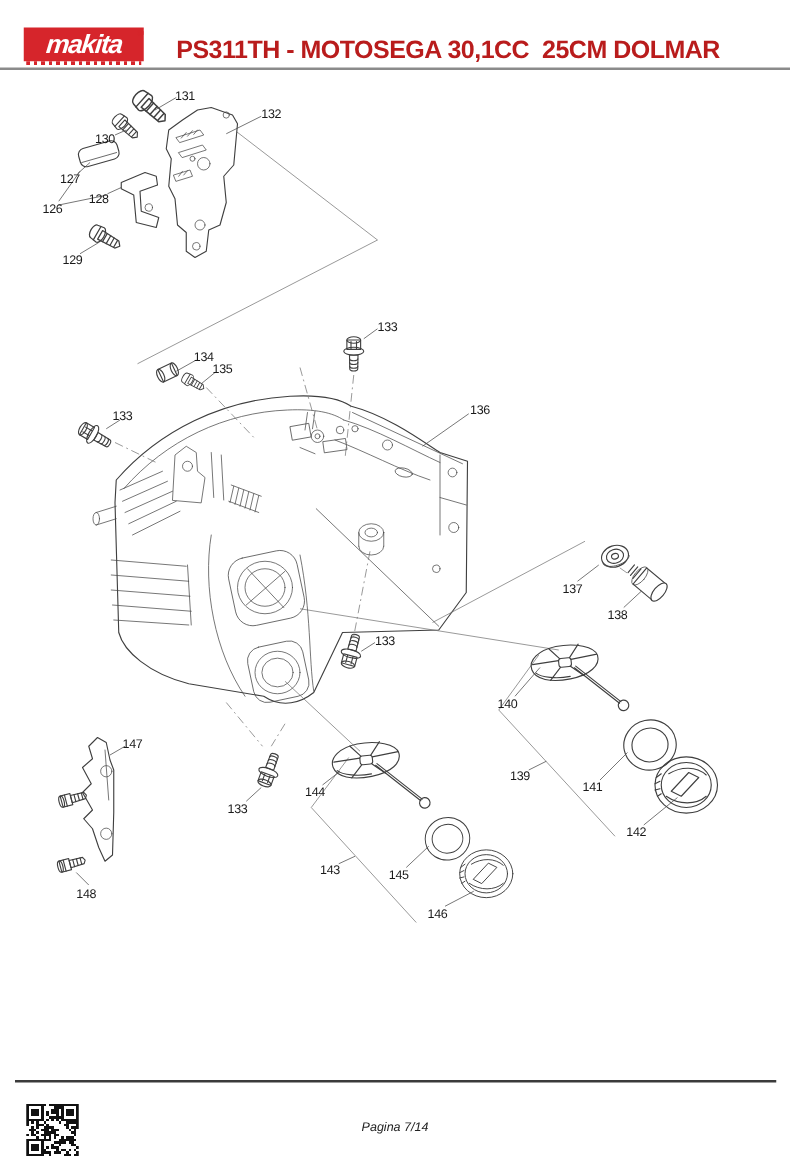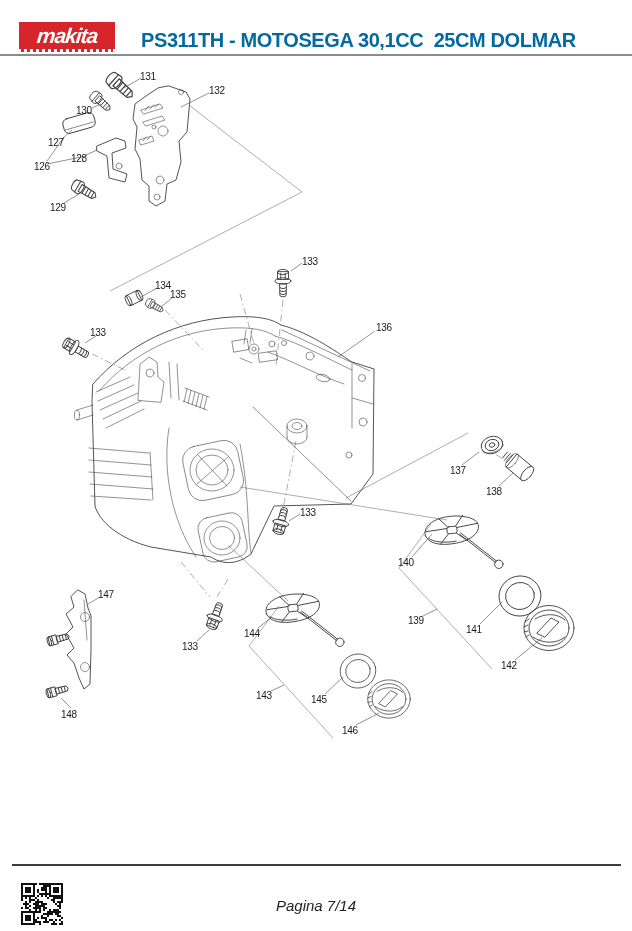--- a/index.html
+++ b/index.html
@@ -6,28 +6,28 @@
   .page{position:relative;width:632px;height:931px;background:#fff;overflow:hidden;
         font-family:"Liberation Sans",sans-serif;}
   
   .logo-box{position:absolute;left:19px;top:22px;width:96px;height:27px;background:#d6252b;
             display:flex;align-items:center;justify-content:center;}
   .logo-text{color:#fff;font-style:italic;font-weight:bold;font-size:21px;letter-spacing:-1px;
              transform:skewX(-6deg);line-height:1;}
   .logo-dots{position:absolute;left:21px;top:49px;width:92px;height:3px;
              background:repeating-linear-gradient(90deg,#d6252b 0 3px,transparent 3px 6px);}
   .logo-reg{position:absolute;left:110px;top:24px;color:#d6252b;font-size:7px;font-weight:bold;}
-  .doc-title{position:absolute;left:141px;top:29px;font-size:20px;font-weight:bold;color:#0369a1;
+  .doc-title{position:absolute;left:141px;top:29px;font-size:20px;font-weight:bold;color:#b91c1c;
              letter-spacing:-0.4px;white-space:pre;}
   .header-rule{position:absolute;left:0;top:54px;width:632px;height:2px;background:#8b8b8b;}
   
   .footer-rule{position:absolute;left:12px;top:864px;width:609px;height:1.5px;background:#3b3b3b;}
   .qr{position:absolute;left:21px;top:883px;width:42px;height:42px;}
   .page-label{position:absolute;left:0;right:0;top:897px;text-align:center;font-style:italic;
-              font-size:15px;color:#222;}
+              font-size:10px;color:#222;}
   
   svg.diagram{position:absolute;left:0;top:0;}
   svg.diagram *{vector-effect:none;}
   .part{stroke:#3f3f3f;stroke-width:0.9;fill:none;stroke-linejoin:round;stroke-linecap:round;}
   .part .solid{fill:#fff;}
   .fine{stroke:#4a4a4a;stroke-width:0.6;fill:none;stroke-linecap:round;}
   .cline{stroke:#6a6a6a;stroke-width:0.55;fill:none;}
   .dashdot{stroke:#6a6a6a;stroke-width:0.55;fill:none;stroke-dasharray:7 3 1.5 3;}
   .leader{stroke:#4a4a4a;stroke-width:0.6;fill:none;}
   .callout{font-family:"Liberation Sans",sans-serif;font-size:10px;fill:#1a1a1a;

